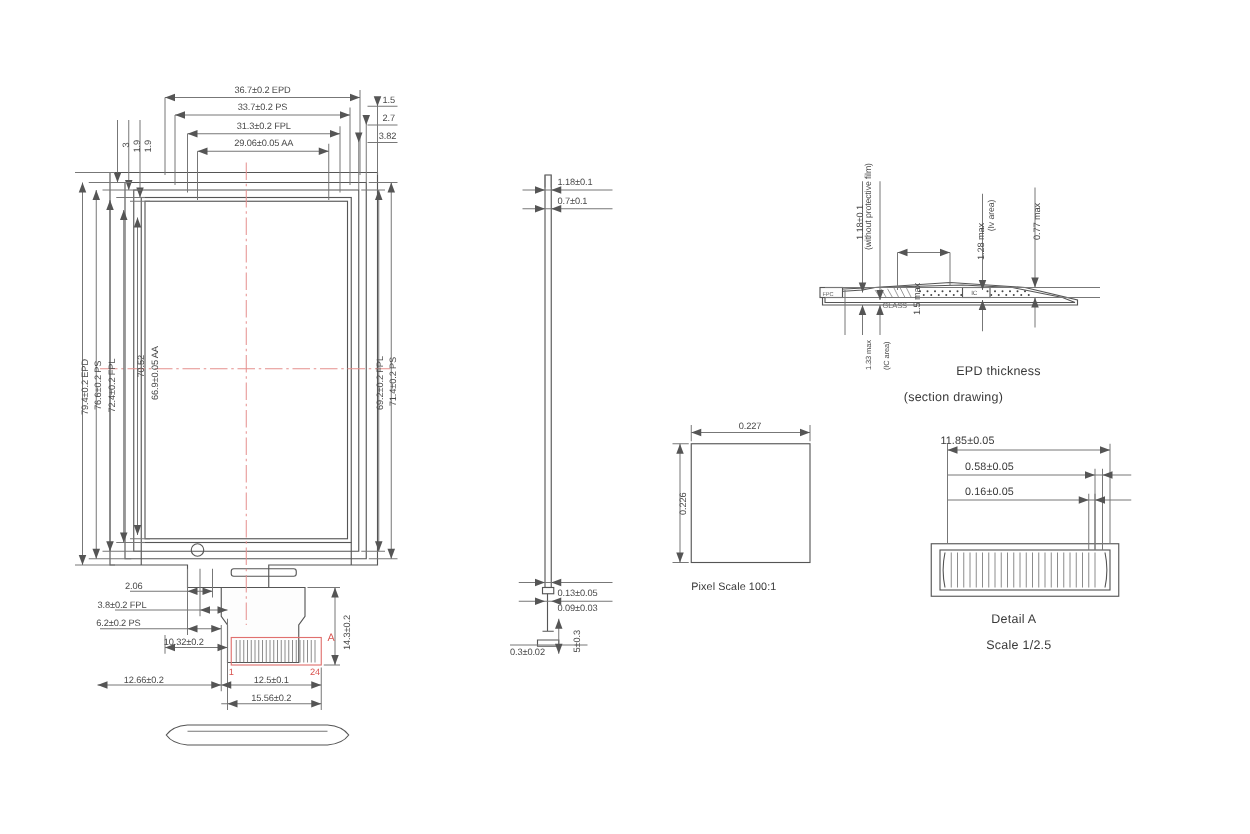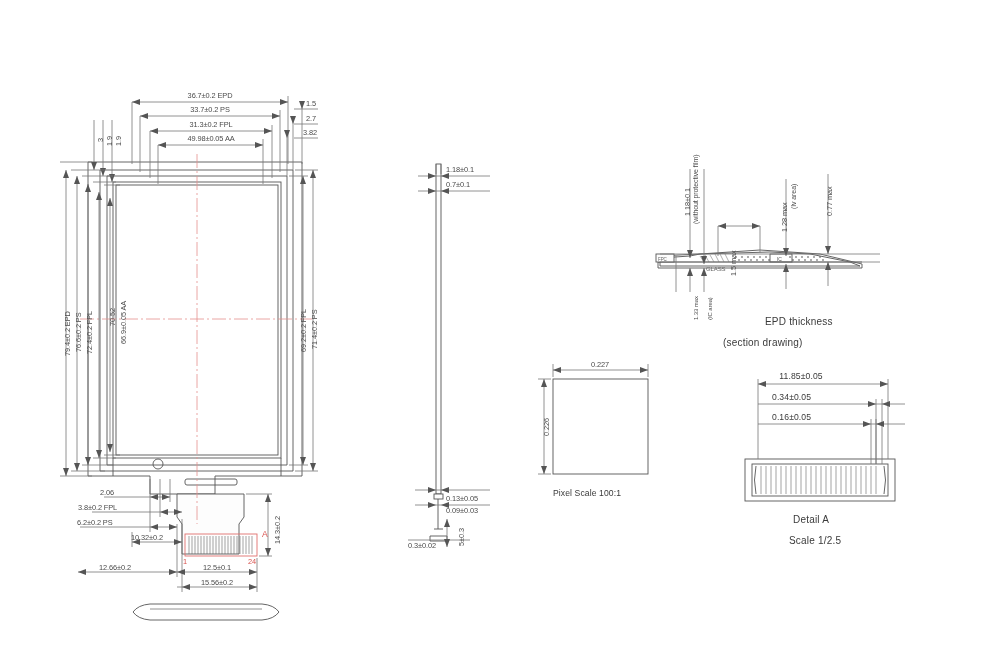--- a/index.html
+++ b/index.html
@@ -1,18 +1,18 @@
 <!DOCTYPE html>
 <html><head>
 <meta charset="utf-8">
 <style>
   html,body{margin:0;padding:0;background:#ffffff;}
   body{width:1000px;height:667px;position:relative;overflow:hidden;
        font-family:"Liberation Sans", sans-serif;color:#3a3a3a;}
-  .sheet{position:absolute;inset:0;margin-top:24px;}
+  .sheet{position:absolute;inset:0;}
   .lbl{position:absolute;font-size:7.4px;line-height:8px;color:#4a4a4a;
        white-space:nowrap;letter-spacing:-.1px;}
   .lbl.c{transform:translateX(-50%);}
   .rot{transform-origin:0 0;transform:rotate(-90deg);}
   .big{font-size:10px;color:#3a3a3a;letter-spacing:.2px;}
   .med{font-size:8.6px;color:#3a3a3a;letter-spacing:.1px;}
   .redtxt{color:#d9534f;}
   .tiny{font-size:6px;}
   svg{position:absolute;left:0;top:0;overflow:visible;}
   .dimline{stroke:#777;stroke-width:.8;fill:none;}
@@ -202,21 +202,21 @@
         <polygon points="268,532 265,524 271,524"></polygon>
   </g>
 
   <path class="obj" d="M133 588 Q138 581 150 580 L262 580 Q274 581 279 588 Q274 595 262 596 L150 596 Q138 595 133 588 Z"></path>
   <line class="dimline" x1="150" y1="585" x2="262" y2="585"></line>
 </svg>
 
 <div class="lbl c" style="left:210px;top:68px">36.7±0.2 EPD</div>
 <div class="lbl c" style="left:210px;top:82px">33.7±0.2 PS</div>
 <div class="lbl c" style="left:211px;top:97px">31.3±0.2 FPL</div>
-<div class="lbl c" style="left:211px;top:111px">49.98±0.05 AA</div>
+<div class="lbl c" style="left:211px;top:111px">29.06±0.05 AA</div>
 
 <div class="lbl rot" style="left:97px;top:118px">3</div>
 <div class="lbl rot" style="left:106px;top:122px">1.9</div>
 <div class="lbl rot" style="left:115px;top:122px">1.9</div>
 
 <div class="lbl" style="left:306px;top:76px">1.5</div>
 <div class="lbl" style="left:306px;top:91px">2.7</div>
 <div class="lbl" style="left:303px;top:105px">3.82</div>
 
 <div class="lbl rot" style="left:64px;top:332px">79.4±0.2 EPD</div>
@@ -430,19 +430,19 @@
   </g>
   <g class="arrow">
     <polygon points="758,360 766,357 766,363"></polygon>
         <polygon points="888,360 880,357 880,363"></polygon>
     <polygon points="876,380 868,377 868,383"></polygon>
         <polygon points="882,380 890,377 890,383"></polygon>
     <polygon points="871,400 863,397 863,403"></polygon>
         <polygon points="876,400 884,397 884,403"></polygon>
   </g>
 </svg>
-<div class="lbl c med" style="left:801px;top:348px">11.85±0.05</div>
-<div class="lbl med" style="left:772px;top:369px">0.34±0.05</div>
+<div class="lbl c med" style="left:774px;top:348px">11.85±0.05</div>
+<div class="lbl med" style="left:772px;top:369px">0.58±0.05</div>
 <div class="lbl med" style="left:772px;top:389px">0.16±0.05</div>
 <div class="lbl big" style="left:793px;top:492px">Detail A</div>
 <div class="lbl big" style="left:789px;top:513px">Scale 1/2.5</div>
 
 </div>
 
 </body></html>

